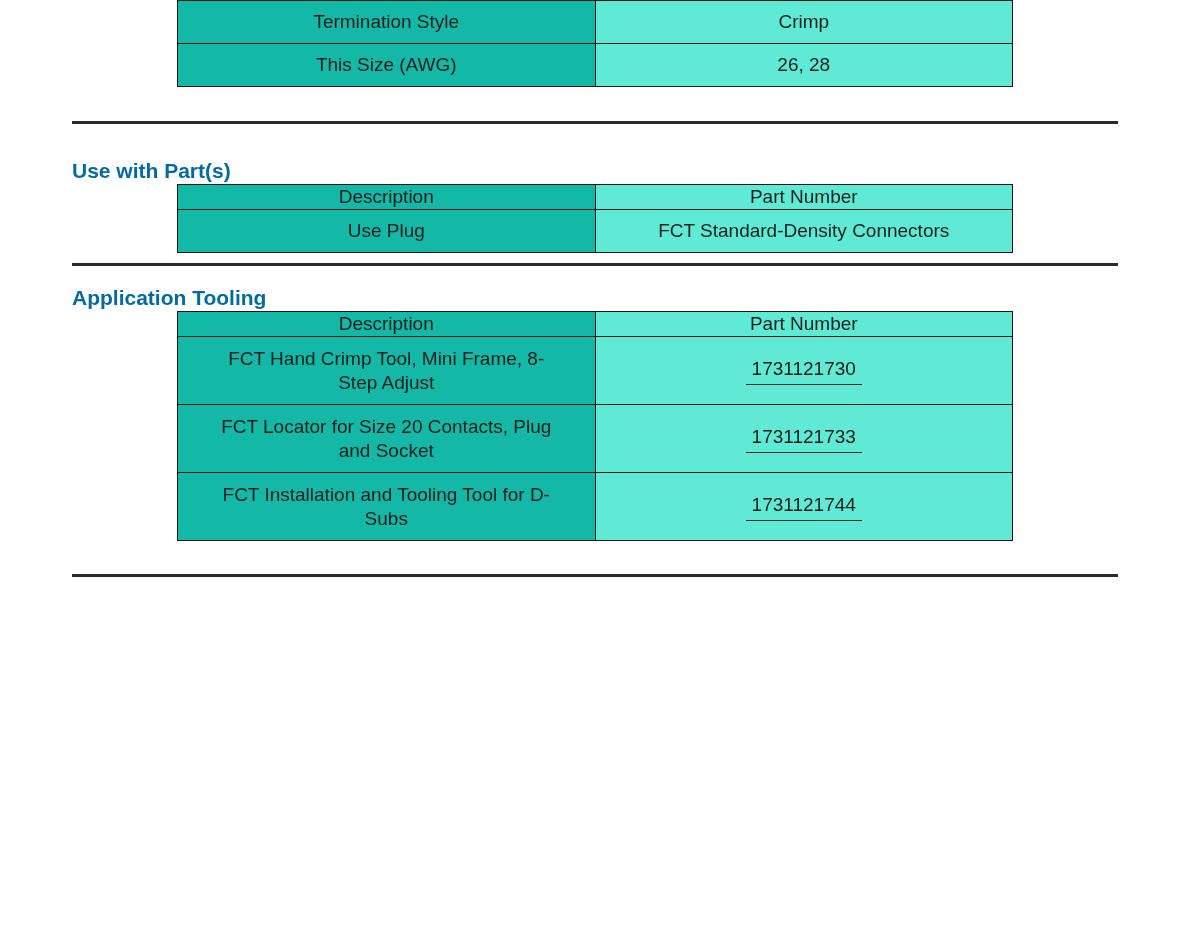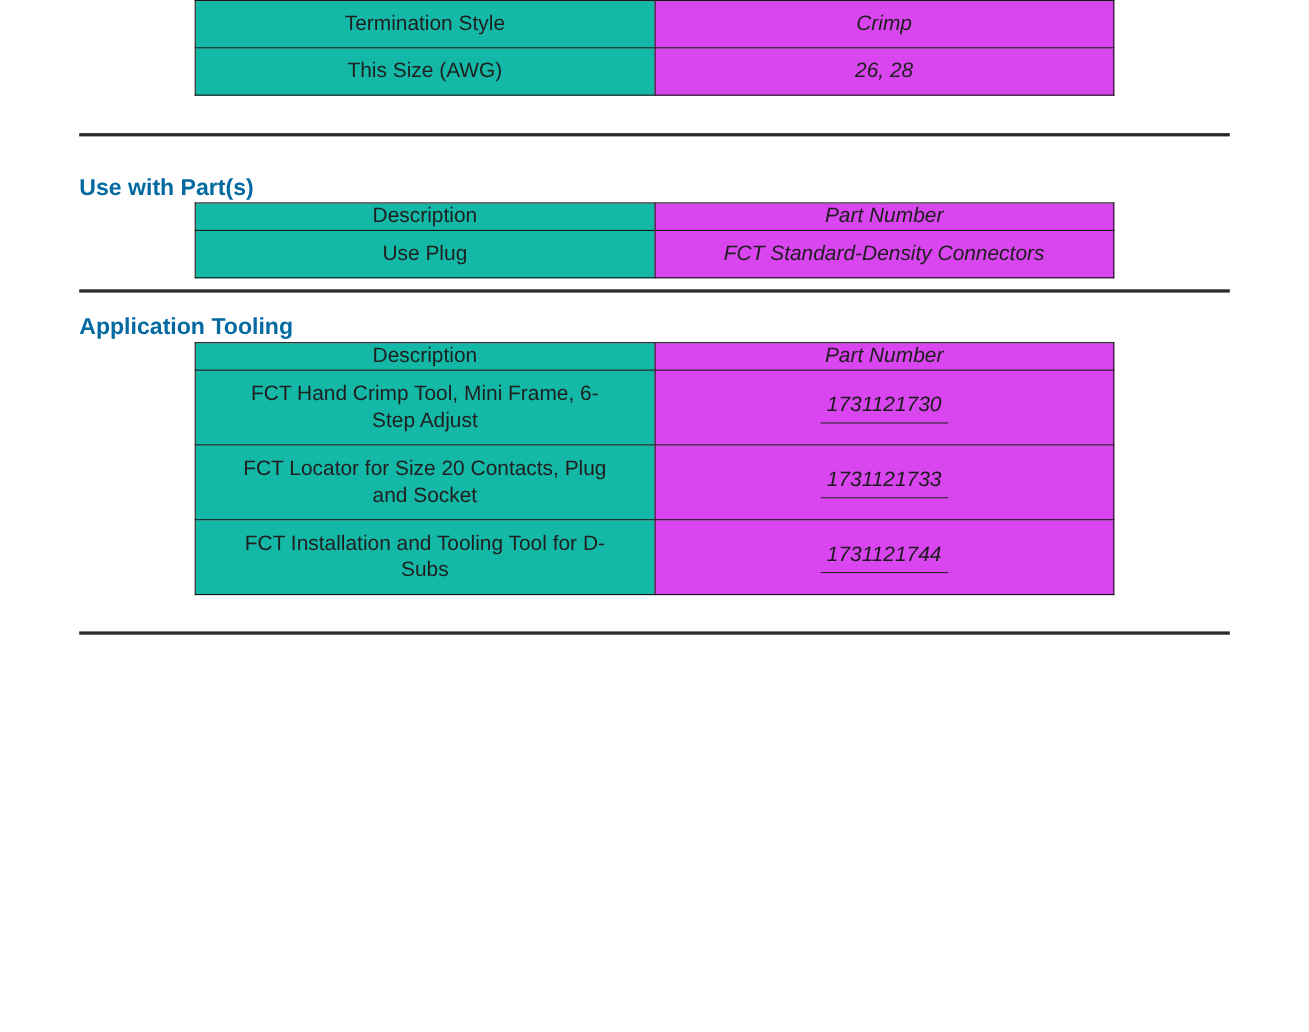--- a/index.html
+++ b/index.html
@@ -23,21 +23,21 @@
   table.tbl td, table.tbl th {
     border: 1px solid #161616;
     width: 50%;
     text-align: center;
     font-size: 19px;
     font-weight: 400;
     line-height: 24px;
     vertical-align: middle;
   }
   table.tbl .label { background: #14b8a6; }
-  table.tbl .value { background: #d946ef; font-style: italic; }
+  table.tbl .value { background: #5eead4; }
   tr.row-single td { height: 43px; }
   tr.row-double td { height: 68px; }
   .t3 td.label { padding: 0 40px; }
 
   .t1 { margin-top: 73px; }
   .t2 { margin-top: 26px; }
   .t3 { margin-top: 17px; }
 
   
   .rule {
@@ -118,21 +118,21 @@
 
   <h2 class="h-app-tooling">Application Tooling</h2>
 
   <table class="tbl t3">
     <tbody>
         <tr class="row-single">
       <th class="label">Description</th>
       <th class="value">Part Number</th>
     </tr>
     <tr class="row-double">
-      <td class="label">FCT Hand Crimp Tool, Mini Frame, 6-Step Adjust</td>
+      <td class="label">FCT Hand Crimp Tool, Mini Frame, 8-Step Adjust</td>
       <td class="value">
         <a class="pn-link" href="#">1731121730</a>
       </td>
     </tr>
     <tr class="row-double">
       <td class="label">FCT Locator for Size 20 Contacts, Plug and Socket</td>
       <td class="value">
         <a class="pn-link" href="#">1731121733</a>
       </td>
     </tr>

